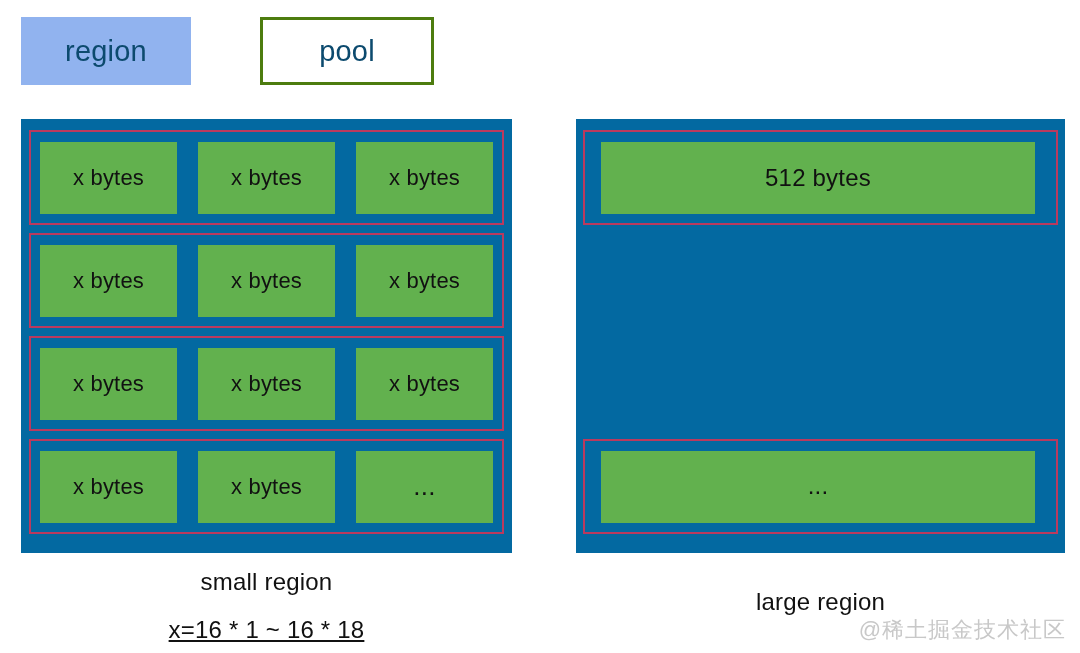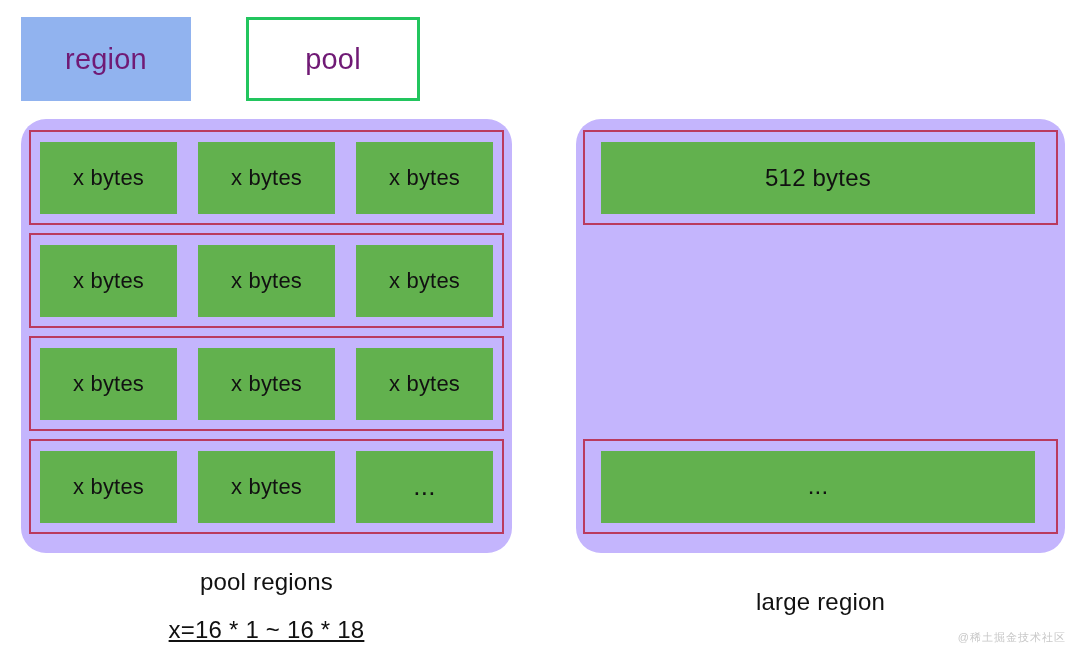--- a/index.html
+++ b/index.html
@@ -20,52 +20,51 @@
   #legend {
     position: absolute;
     left: 0;
     top: 0;
     width: 1080px;
     height: 104px;
   }
   .legend-box {
     position: absolute;
     top: 17px;
-    height: 84px;
+    height: 68px;
     box-sizing: border-box;
     display: flex;
     align-items: center;
     justify-content: center;
     font-size: 29px;
     letter-spacing: 0.2px;
-    color: #701a75;
+    color: #0c4a6e;
   }
   .legend-region {
     left: 21px;
     width: 170px;
     background: #91b3ef;
   }
   .legend-pool {
-    left: 246px;
+    left: 260px;
     width: 174px;
     background: #ffffff;
-    border: 3px solid #22c55e;
+    border: 3px solid #4d7c0f;
   }
   .legend-item {
     left: 489px;
     width: 174px;
     background: #62b14e;
   }
 
   
   .region-panel {
     position: absolute;
-    background: #c4b5fd;
-    box-sizing: border-box;
-    border-radius: 25px;
+    background: #0369a1;
+    box-sizing: border-box;
   }
   #panel-small {
     left: 21px;
     top: 119px;
     width: 491px;
     height: 434px;
   }
   #panel-large {
     left: 576px;
     top: 119px;
@@ -154,21 +153,21 @@
     left: 576px;
     top: 588px;
     width: 489px;
   }
 
   
   #watermark {
     position: absolute;
     right: 14px;
     bottom: 8px;
-    font-size: 11px;
+    font-size: 22px;
     color: #c8c8c8;
     letter-spacing: 1px;
     white-space: nowrap;
   }
 </style>
 </head>
 <body>
 
 <div id="legend">
   <div class="legend-box legend-region">
@@ -215,21 +214,21 @@
 
 
 
   <div class="pool p3">
     <div class="item ellipsis">...</div>
   </div>
 
 </div>
 
 <div class="caption" id="caption-small">
-  <span>pool regions</span>
+  <span>small region</span>
   <span class="line2">x=16 * 1 ~ 16 * 18</span>
 </div>
 
 <div class="caption" id="caption-large">
   <span>large region</span>
 </div>
 
 <div id="watermark">@稀土掘金技术社区</div>
 
 </body></html>

